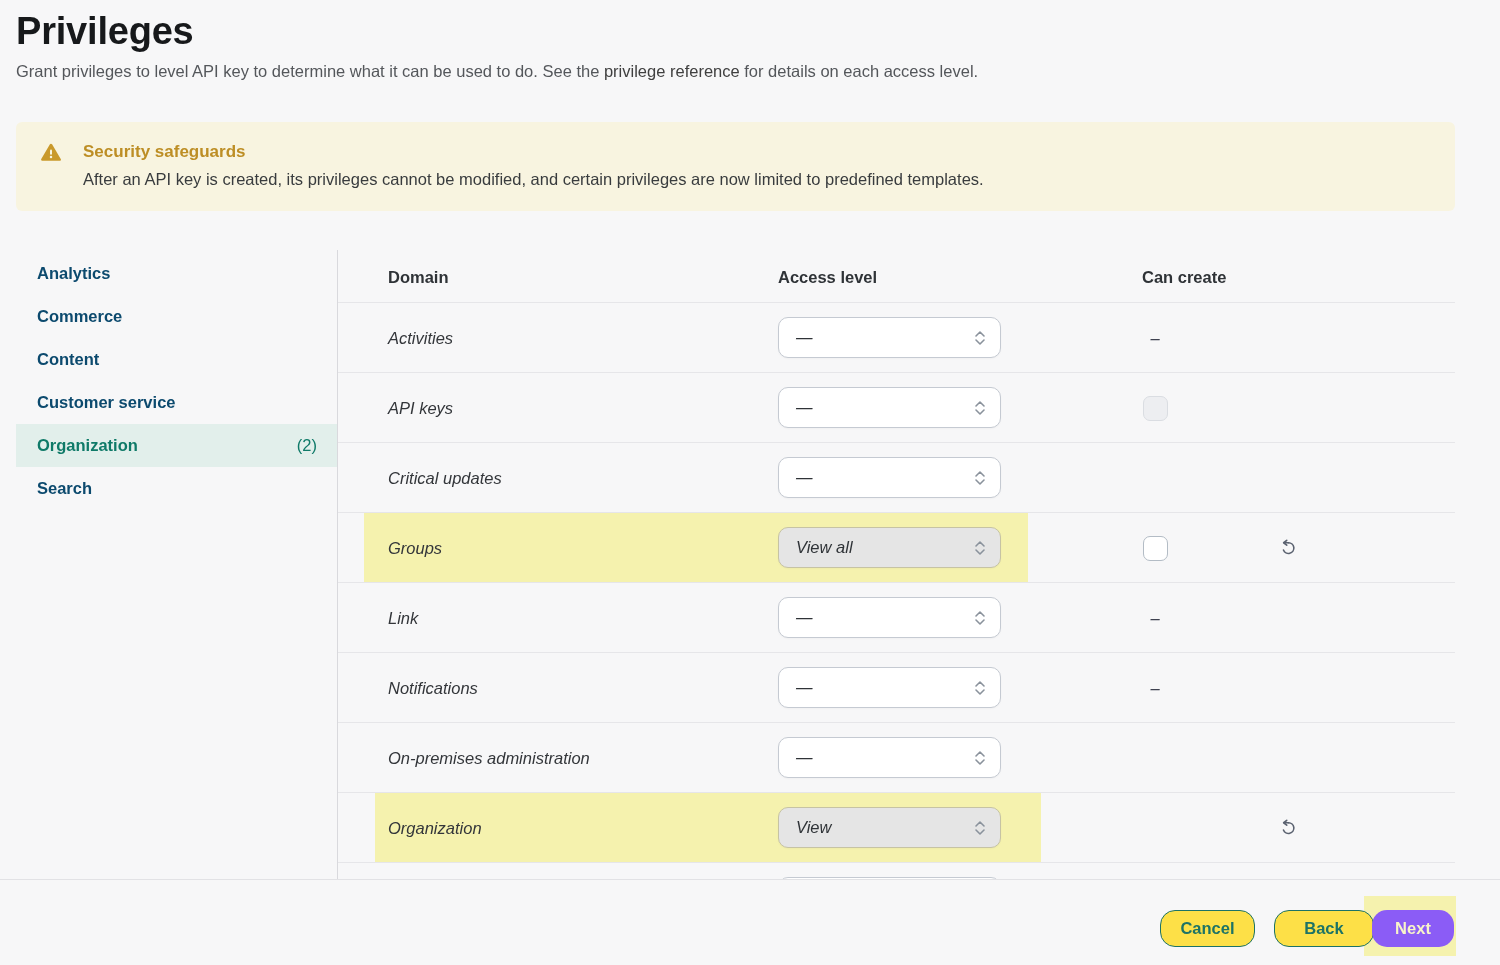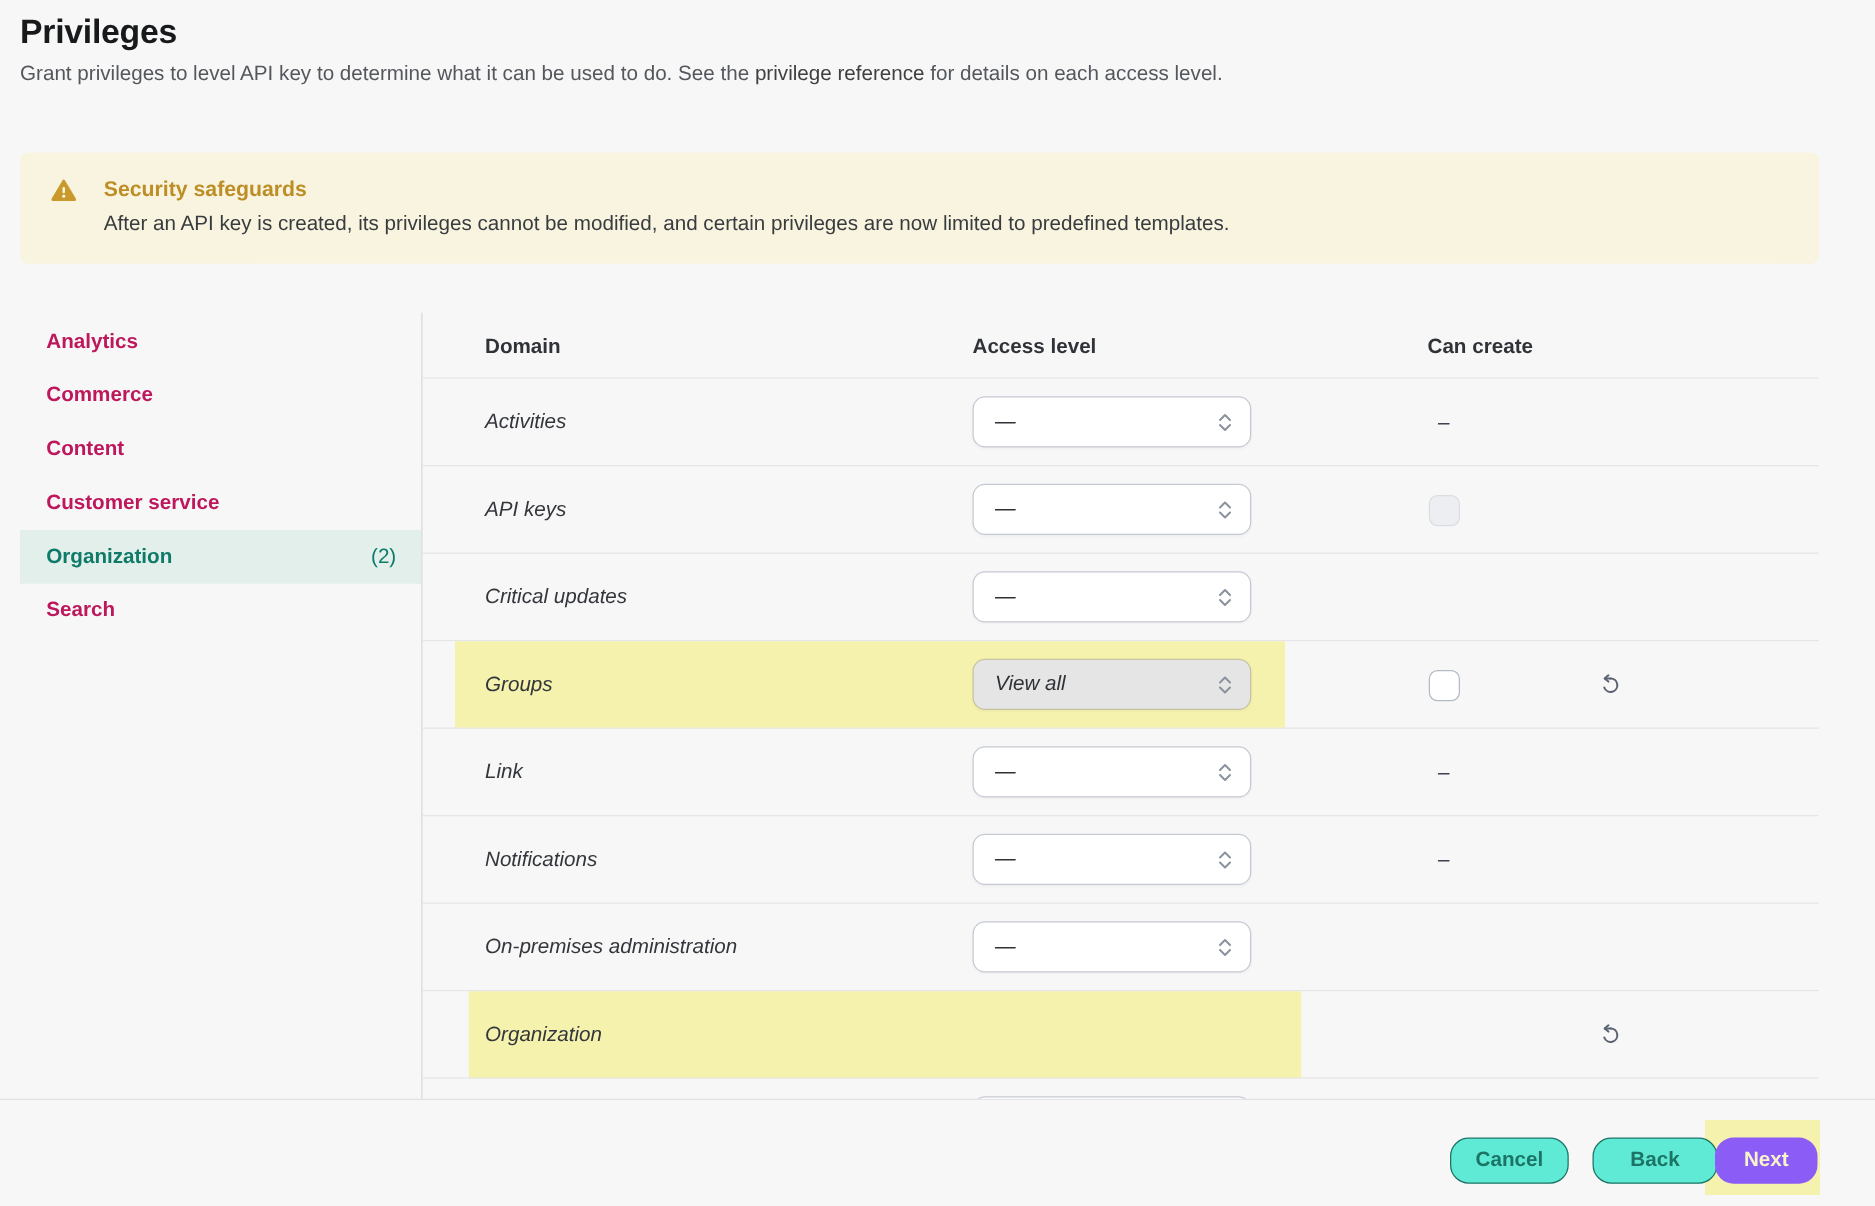--- a/index.html
+++ b/index.html
@@ -7,42 +7,42 @@
   body {
     font-family:"Liberation Sans", sans-serif;
     background:#f7f7f8;
     color:#2f3337;
     position:relative;
     overflow:hidden;
   }
 
   
   .page-header { position:absolute; left:16px; top:10px; }
-  .page-title { font-size:27px; font-weight:700; color:#17191b; letter-spacing:-0.2px; }
+  .page-title { font-size:38px; font-weight:700; color:#17191b; letter-spacing:-0.2px; }
   .page-subtitle { margin-top:9px; font-size:16.5px; color:#54575b; }
   .page-subtitle a { color:#404040; text-decoration:none; cursor:pointer; }
 
   
   .warning {
     position:absolute; left:16px; top:122px; width:1439px; height:89px;
     background:#f8f4e0; border-radius:6px;
   }
   .warning-icon { position:absolute; left:25px; top:21px; width:20px; height:19px; }
   .warning-title { position:absolute; left:67px; top:20px; font-size:17px; font-weight:700; color:#bd8e25; }
   .warning-body  { position:absolute; left:67px; top:48px; font-size:16.5px; color:#393c3e; }
 
   
   .content { position:absolute; left:0; top:250px; width:1500px; height:630px;
              border-bottom:1px solid #e2e2e5; overflow:hidden; }
   .v-divider { position:absolute; left:337px; top:0; width:1px; height:630px; background:#d9d9dd; }
 
   
   .sidebar { position:absolute; left:16px; top:2px; width:321px; }
   .side-item { position:relative; height:43px; display:flex; align-items:center;
-               padding-left:21px; font-size:16.5px; font-weight:700; color:#be185d; cursor:pointer; }
+               padding-left:21px; font-size:16.5px; font-weight:700; color:#0c4a6e; cursor:pointer; }
   .side-item.selected { background:#e2efeb; color:#0f7a68; }
   .side-badge { position:absolute; right:20px; font-weight:400; color:#0f7a68; font-size:16.5px; }
 
   
   .table { position:absolute; left:338px; top:0; width:1117px; }
   .t-head { position:relative; height:52px; }
   .t-head .col { position:absolute; top:18px; font-size:16.5px; font-weight:700; color:#2f3337; }
   .col-domain { left:50px; } .col-access { left:440px; } .col-create { left:804px; }
 
   .row { position:relative; height:70px; border-top:1px solid #e6e6e9;font-style:italic; }
@@ -73,21 +73,21 @@
   .undo-btn { position:absolute; z-index:1; left:929px; top:15px; width:40px; height:40px;
               display:flex; align-items:center; justify-content:center;
               background:transparent; border:none; cursor:pointer; }
   .undo-btn svg { width:23px; height:23px; }
 
   
   .next-hl { position:absolute; left:1364px; top:896px; width:92px; height:60px; background:#f5f2ae; }
   .btn { position:absolute; top:910px; height:37px; border-radius:15px;
          font-family:"Liberation Sans", sans-serif; font-size:16.5px; font-weight:700;
          display:flex; align-items:center; justify-content:center; cursor:pointer; }
-  .btn.ghost { background:#5eead4; border:1.5px solid #1d7366; color:#1d7366;text-align:right; }
+  .btn.ghost { background:#fde047; border:1.5px solid #1d7366; color:#1d7366;text-align:right; }
   .btn-cancel { left:1160px; width:95px; }
   .btn-back   { left:1274px; width:100px; }
   .btn-next   { left:1372px; width:82px; background:#8b5cf6; border:none; color:#f8f4c9; }
 </style>
 </head>
 <body>
 
 <div class="page-header">
   <div class="page-title">Privileges</div>
   <div class="page-subtitle">
@@ -234,20 +234,27 @@
         <svg viewBox="0 0 12 18" fill="none" stroke="#8a929c" stroke-width="1.6" stroke-linecap="round" stroke-linejoin="round">
             <path d="M2 7 L6 3 L10 7"></path>
             <path d="M2 11 L6 15 L10 11"></path>
           </svg>
       </div>
     </div>
 
     <div class="row highlight">
       <div class="hl hl-b"></div>
       <div class="domain-label">Organization</div>
+      <div class="select">
+        <span class="val">View</span>
+        <svg viewBox="0 0 12 18" fill="none" stroke="#8a929c" stroke-width="1.6" stroke-linecap="round" stroke-linejoin="round">
+            <path d="M2 7 L6 3 L10 7"></path>
+            <path d="M2 11 L6 15 L10 11"></path>
+          </svg>
+      </div>
       <button class="undo-btn">
         <svg viewBox="0 0 24 24" fill="none" stroke="#5b6270" stroke-width="1.7" stroke-linecap="round" stroke-linejoin="round">
           <path d="M13 6 H8.6"></path>
             <path d="M11.2 3.4 L8 6 L11.2 8.6"></path>
             <path d="M13 6 a5.6 5.6 0 1 1 -5.2 7.6"></path>
         </svg>
       </button>
     </div>
 
     <div class="row partial">

